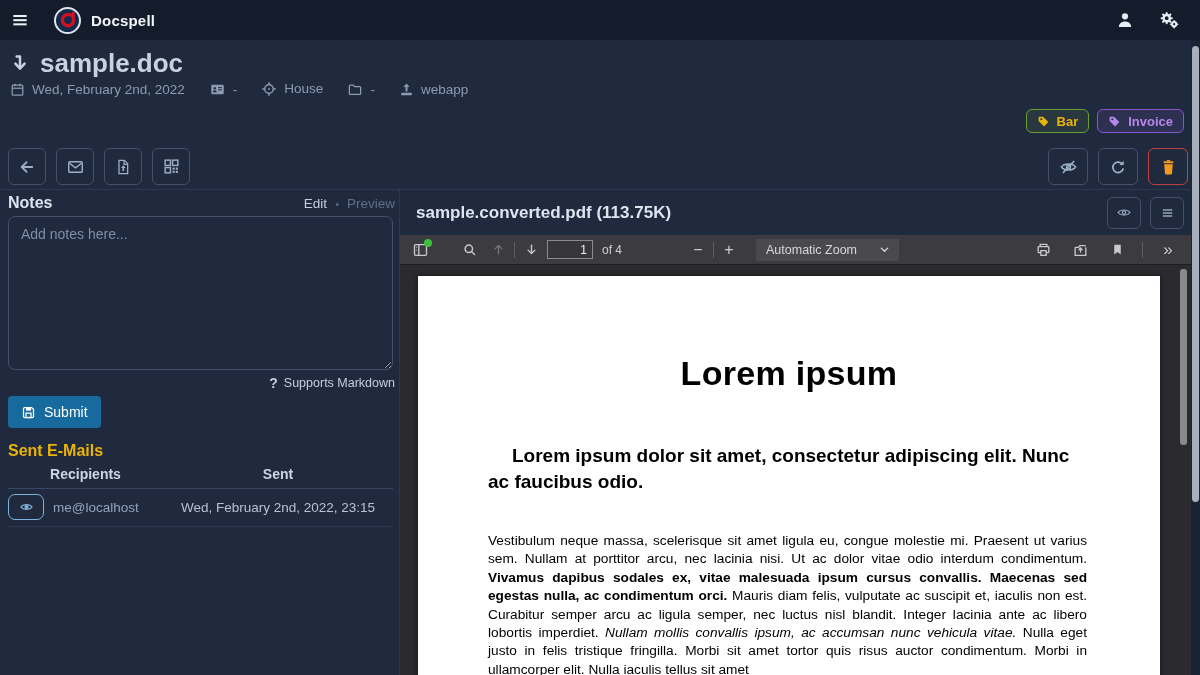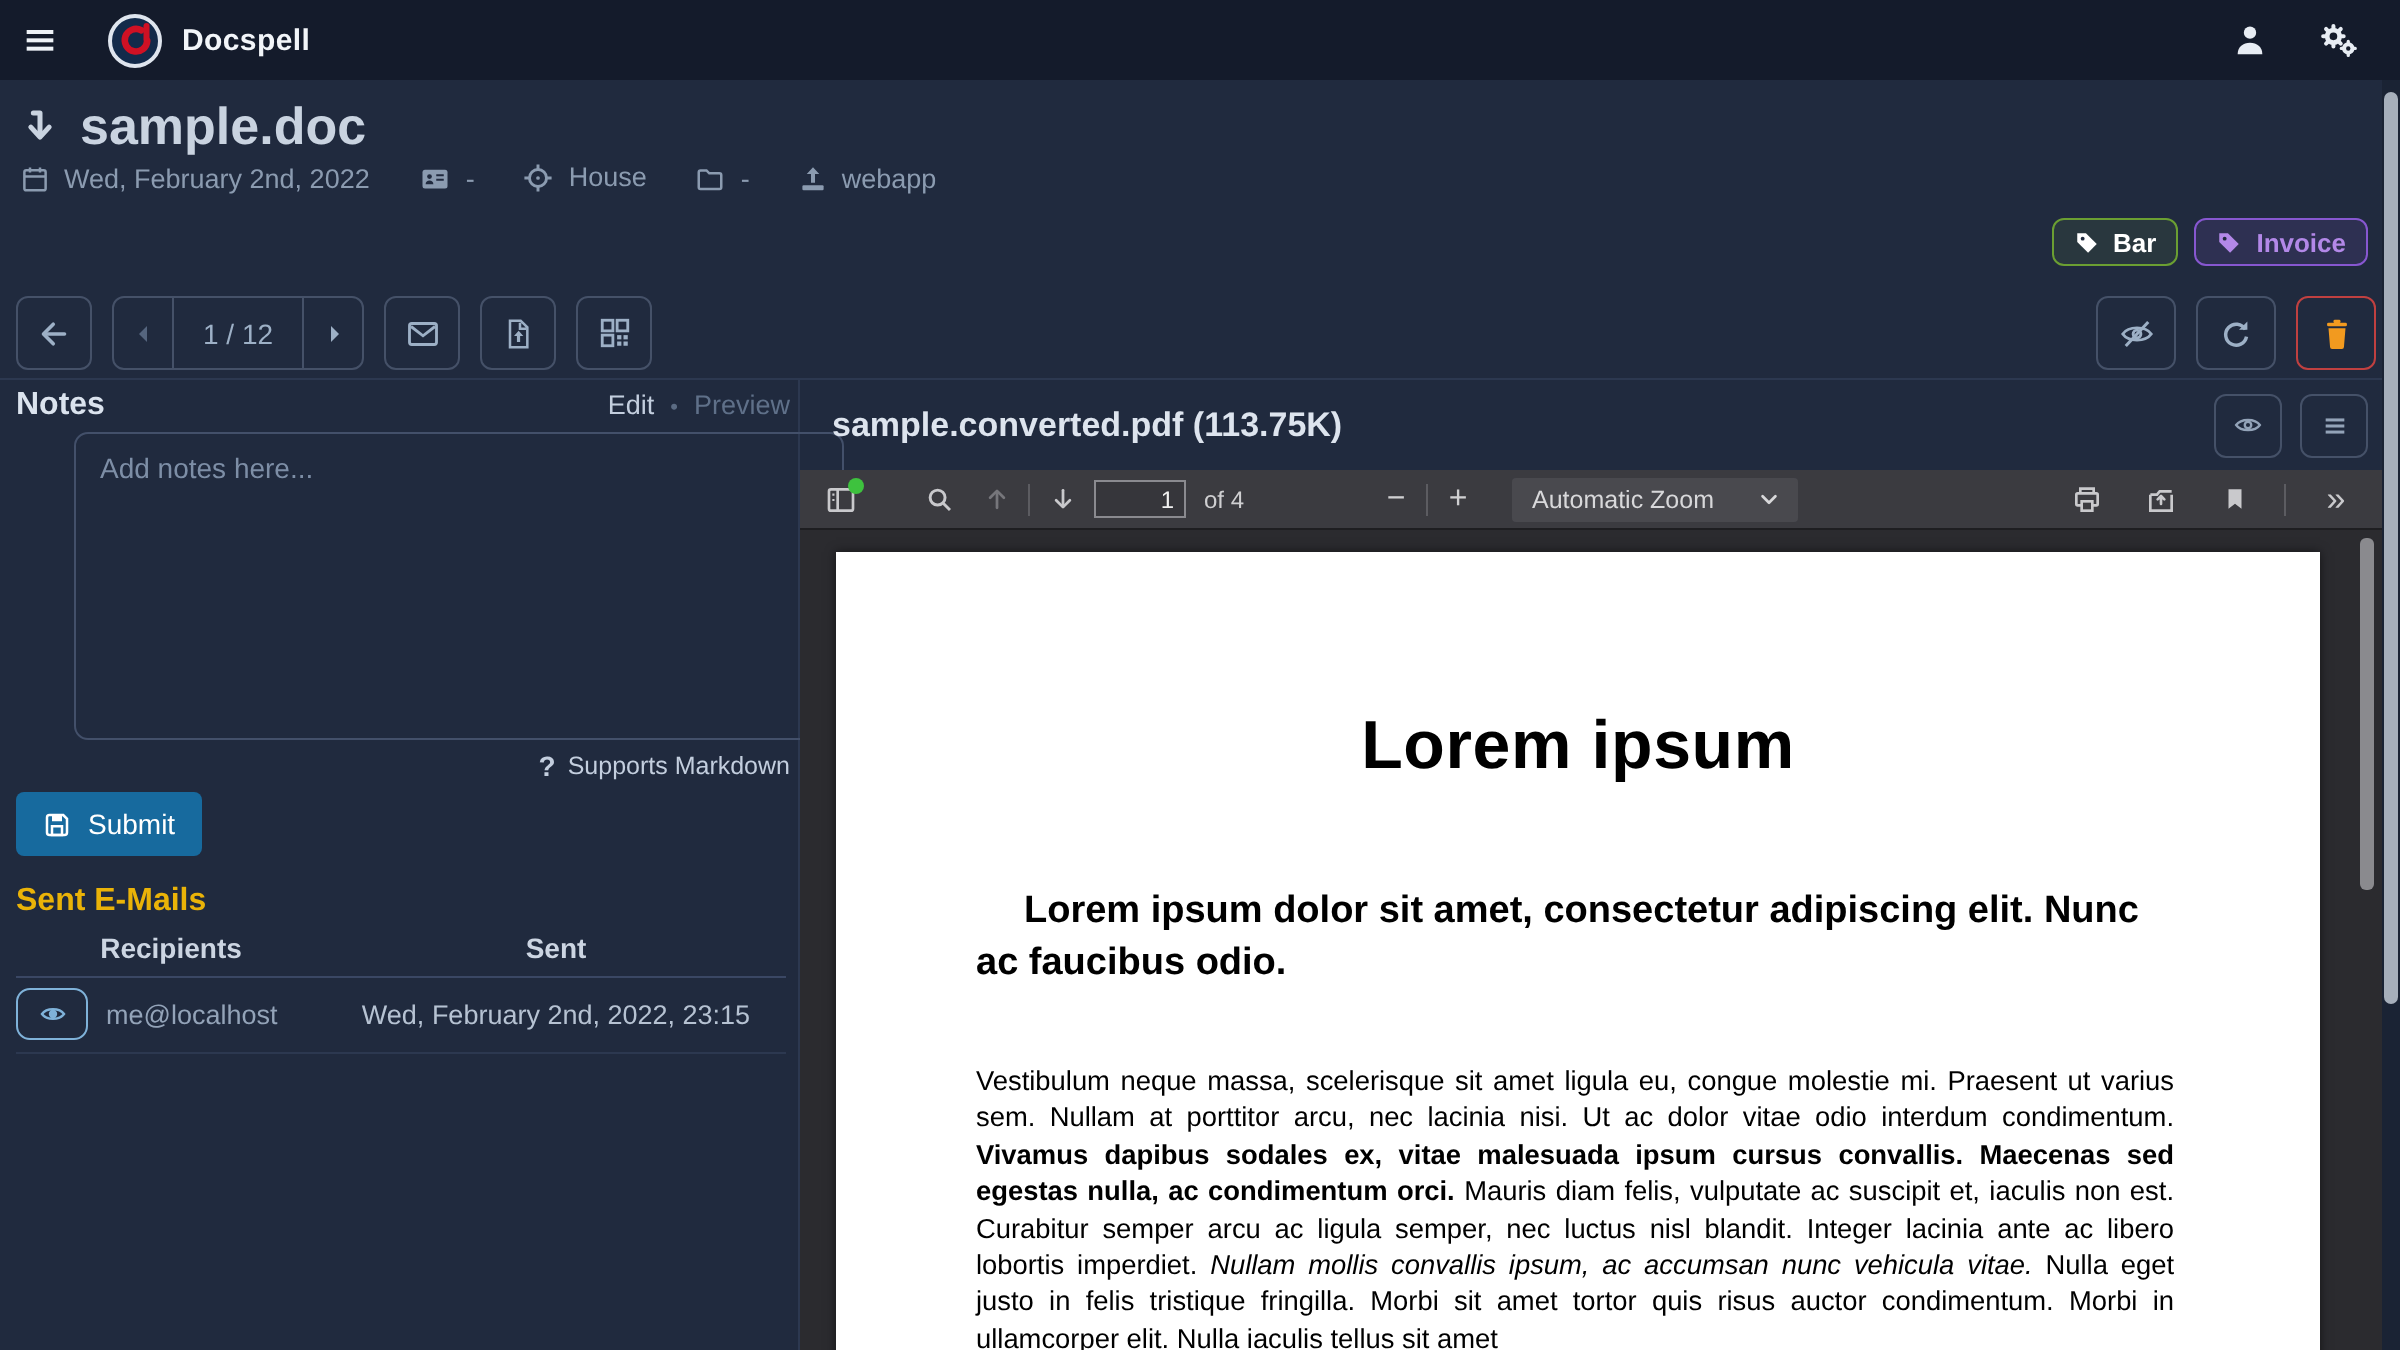--- a/index.html
+++ b/index.html
@@ -18,21 +18,21 @@
 
   
   .doc-title-row { position:absolute; top:48px; left:10px; display:flex; align-items:center; gap:10px; color:#c9d3e0; }
   .doc-title { font-size:26px; font-weight:700; color:#c9d3e0; }
   .meta-row { position:absolute; top:81px; left:10px; display:flex; align-items:center; gap:8px; font-size:13.5px; color:#8b9bb0; }
   .meta-item { display:flex; gap:7px; }
   .meta-gap { width:8px; }
 
   .tags-row { position:absolute; top:109px; right:16px; display:flex; gap:8px; }
   .tag { display:inline-flex; align-items:center; gap:7px; height:24px; padding:0 10px; border:1px solid; border-radius:6px; font-weight:700; font-size:13px; cursor:pointer; }
-  .tag-green { color:#ffffff; border-color:#6b9f32; background:rgba(124,179,66,.10); }
+  .tag-green { color:#eab308; border-color:#6b9f32; background:rgba(124,179,66,.10); }
   .tag-purple { color:#b388e8; border-color:#8757d0; background:rgba(135,87,208,.14); }
 
   
   .toolbar-left { position:absolute; top:148px; left:8px; display:flex; align-items:center; gap:10px; }
   .toolbar-right { position:absolute; top:148px; right:12px; display:flex; align-items:center; gap:10px; }
   .btn { display:flex; align-items:center; justify-content:center; height:37px; min-width:38px; border:1px solid #455168; border-radius:6px; background:transparent; color:#9db0c6; cursor:pointer; }
   .btn-group { display:flex; align-items:stretch; height:37px; border:1px solid #455168; border-radius:6px; overflow:hidden; }
   .btn-group > * { display:flex; align-items:center; justify-content:center; }
   .bg-prev { width:30px; color:#55657e; border-right:1px solid #455168; cursor:pointer; }
   .bg-label { width:64px; font-size:14px; color:#9db0c6; }
@@ -44,21 +44,21 @@
   .v-divider { position:absolute; top:190px; left:399px; width:1px; height:485px; background:#2c3850; }
 
   
   .left-col { position:absolute; top:190px; left:0; width:399px; height:485px; }
   .notes-head { position:absolute; top:4px; left:8px; right:4px; display:flex; align-items:baseline; }
   .notes-title { font-size:16px; font-weight:700; color:#dbe3ee; }
   .notes-actions { margin-left:auto; display:flex; align-items:baseline; gap:8px; font-size:13.5px; }
   .lnk-edit { color:#c3cede; cursor:pointer; }
   .dot-sep { color:#5b6b83; font-size:11px; }
   .lnk-preview { color:#5f7089; cursor:pointer; }
-  .notes-area { position:absolute; top:26px; left:8px; width:385px; height:154px; background:transparent; border:1px solid #43506a; border-radius:7px; color:#c3cede; font-family:"Liberation Sans",sans-serif; font-size:14px; padding:9px 12px; resize:vertical;margin-left:29px; }
+  .notes-area { position:absolute; top:26px; left:8px; width:385px; height:154px; background:transparent; border:1px solid #43506a; border-radius:7px; color:#c3cede; font-family:"Liberation Sans",sans-serif; font-size:14px; padding:9px 12px; resize:vertical; }
   .notes-area::placeholder { color:#7d8ea6; }
   .md-hint { position:absolute; top:185px; right:4px; font-size:12.5px; color:#c3cede; display:flex; gap:6px; align-items:center; }
   .md-q { font-weight:800; font-size:14px; }
   .submit-btn { position:absolute; top:206px; left:8px; height:32px; display:flex; align-items:center; gap:8px; background:#176a9e; color:#fff; border:none; border-radius:4px; font-size:14px; padding:0 13px; cursor:pointer; font-family:"Liberation Sans",sans-serif; }
 
   .sent-head { position:absolute; top:252px; left:8px; font-size:16px; font-weight:700; color:#eab308; }
   .mail-table { position:absolute; top:276px; left:8px; width:385px; }
   .mt-header { display:grid; grid-template-columns:155px 1fr; border-bottom:1px solid #3a4764; padding-bottom:6px; }
   .mt-header div { text-align:center; font-weight:700; font-size:14px; color:#ccd5e2; }
   .mt-row { display:grid; grid-template-columns:155px 1fr; align-items:center; padding:5px 0 6px 0; border-bottom:1px solid #2c3850; }
@@ -234,33 +234,20 @@
       <span>Invoice</span>
     </span>
   </div>
 
   <div class="toolbar-left">
     <div class="btn">
       <span>
         <svg width="18" height="18" viewBox="0 0 24 24" fill="none" stroke="currentColor" stroke-width="2.4" stroke-linecap="round" stroke-linejoin="round">
             <path d="M19 12 H5.5"></path>
             <path d="M11.5 5.5 L5 12 l6.5 6.5"></path>
-          </svg>
-      </span>
-    </div>
-    <div class="btn-group">
-      <span class="bg-prev">
-        <svg width="12" height="12" viewBox="0 0 24 24" fill="currentColor">
-            <path d="M15 4 L7 12 l8 8 z"></path>
-          </svg>
-      </span>
-      <span class="bg-label">1 / 12</span>
-      <span class="bg-next">
-        <svg width="12" height="12" viewBox="0 0 24 24" fill="currentColor">
-            <path d="M9 4 l8 8 -8 8 z"></path>
           </svg>
       </span>
     </div>
     <div class="btn">
       <span>
         <svg width="19" height="18" viewBox="0 0 24 24" fill="none" stroke="currentColor" stroke-width="1.9">
             <rect x="3" y="5" width="18" height="14" rx="1.5"></rect>
             <path d="M4 7 l8 6.2 L20 7"></path>
           </svg>
       </span>

